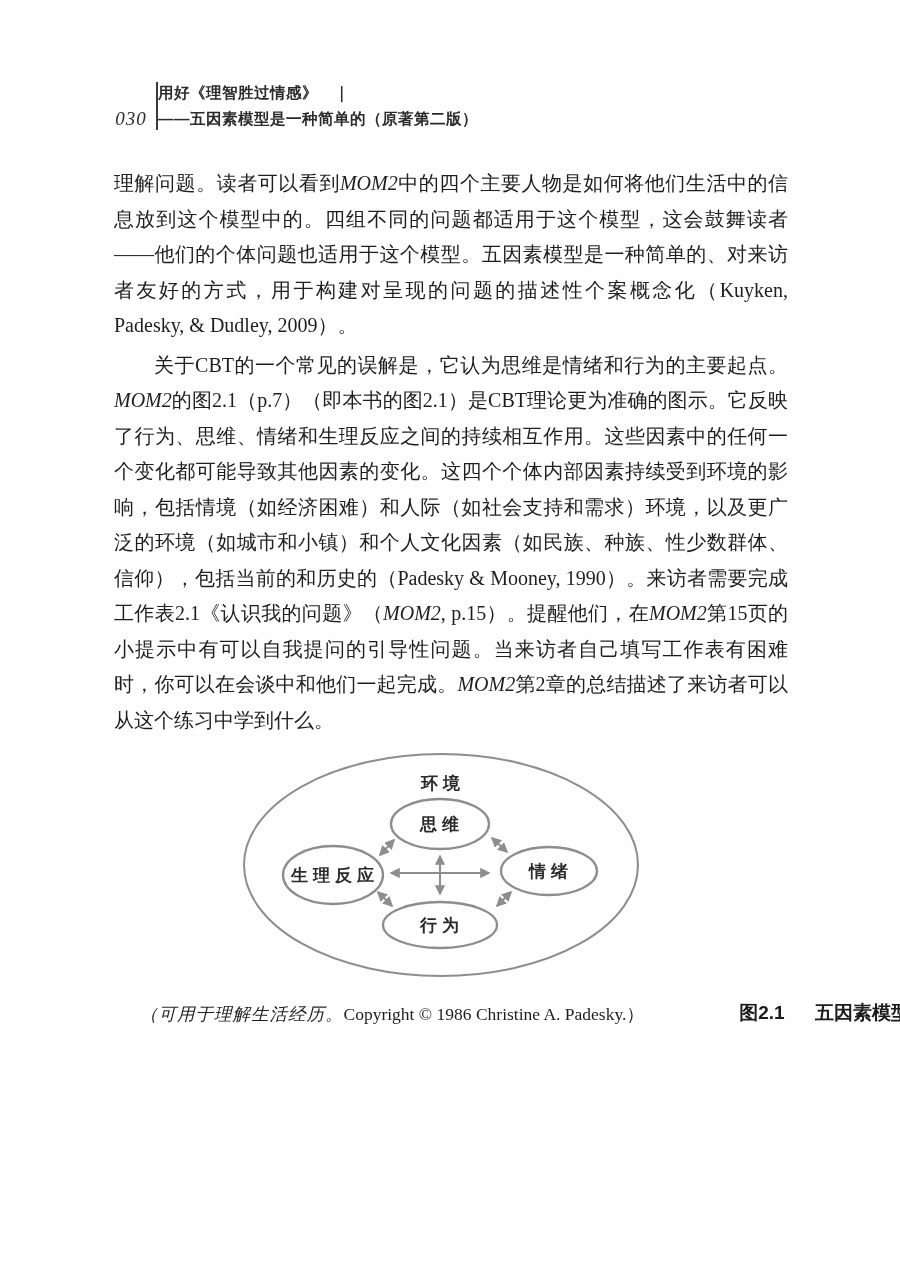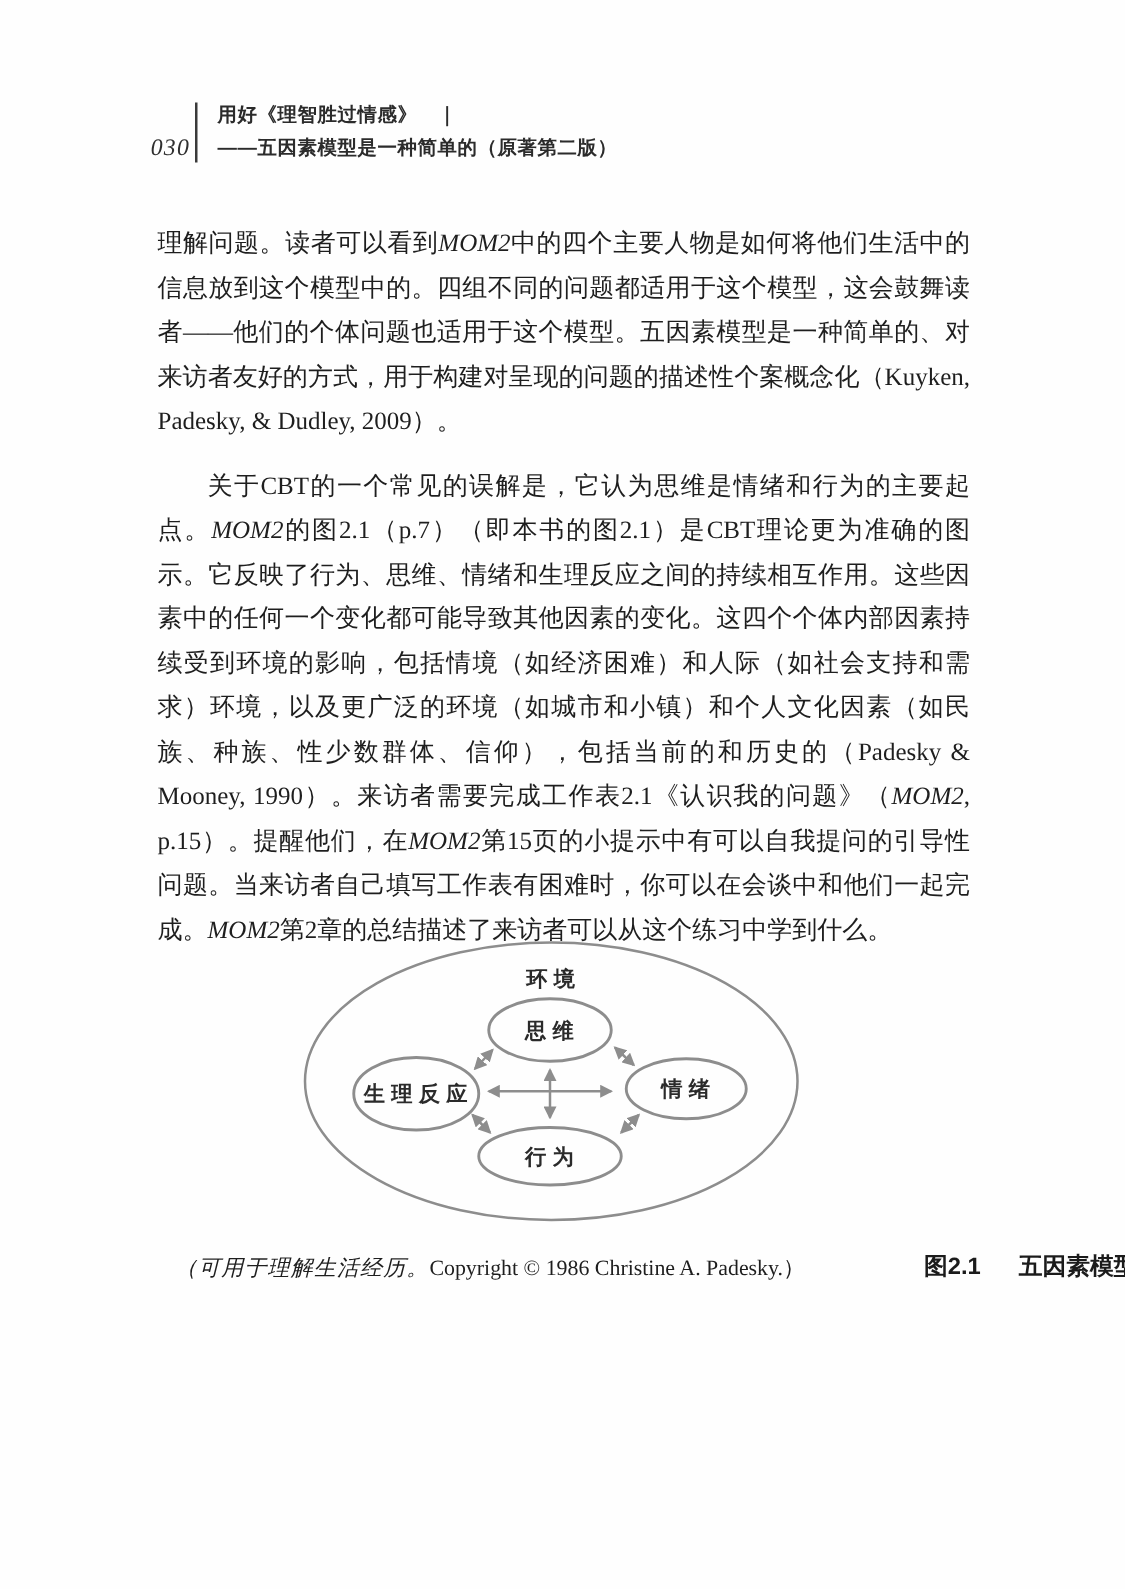--- a/index.html
+++ b/index.html
@@ -26,49 +26,48 @@
     align-items: stretch;
   }
   .pagenum {
     width: 42px;
     align-self: flex-end;
     font-style: italic;
     font-size: 19px;
     color: #2e2e2e;
     letter-spacing: 1px;
     padding-bottom: 2px;
-    text-align: right;
+    text-align: center;
   }
   .vrule {
     width: 2px;
     background: #3a3a3a;
     margin: 2px 0 2px 4px;
   }
   .head-titles {
-    margin-left: 16px;
     font-family: "Liberation Sans", "DejaVu Sans", sans-serif;
     font-size: 15.5px;
     font-weight: 600;
     color: #2b2b2b;
     line-height: 26px;
     letter-spacing: 0.5px;
   }
 
   
   .body-text {
     position: absolute;
     top: 162px;
     left: 110px;
     width: 682px;
     font-size: 20px;
     line-height: 35.5px;
     text-align: justify;
     color: #1e1e1e;
   }
-  .para { margin: 16px; }
+  .para { margin: 4px; }
   .para.indent { text-indent: 2em; }
   .em-it { font-style: italic; }
 
   
   .diagram {
     position: absolute;
     top: 748px;
     left: 221px;
   }
   .diagram text {

